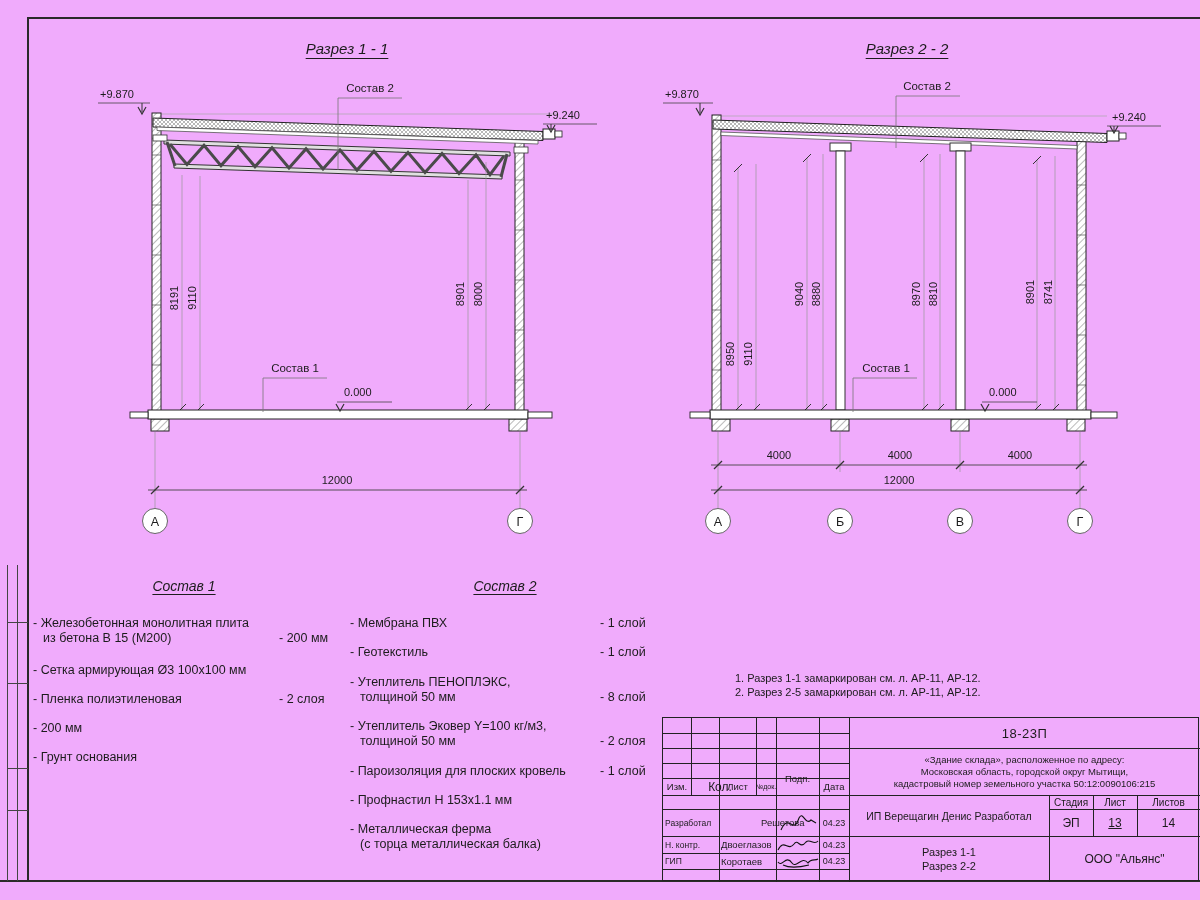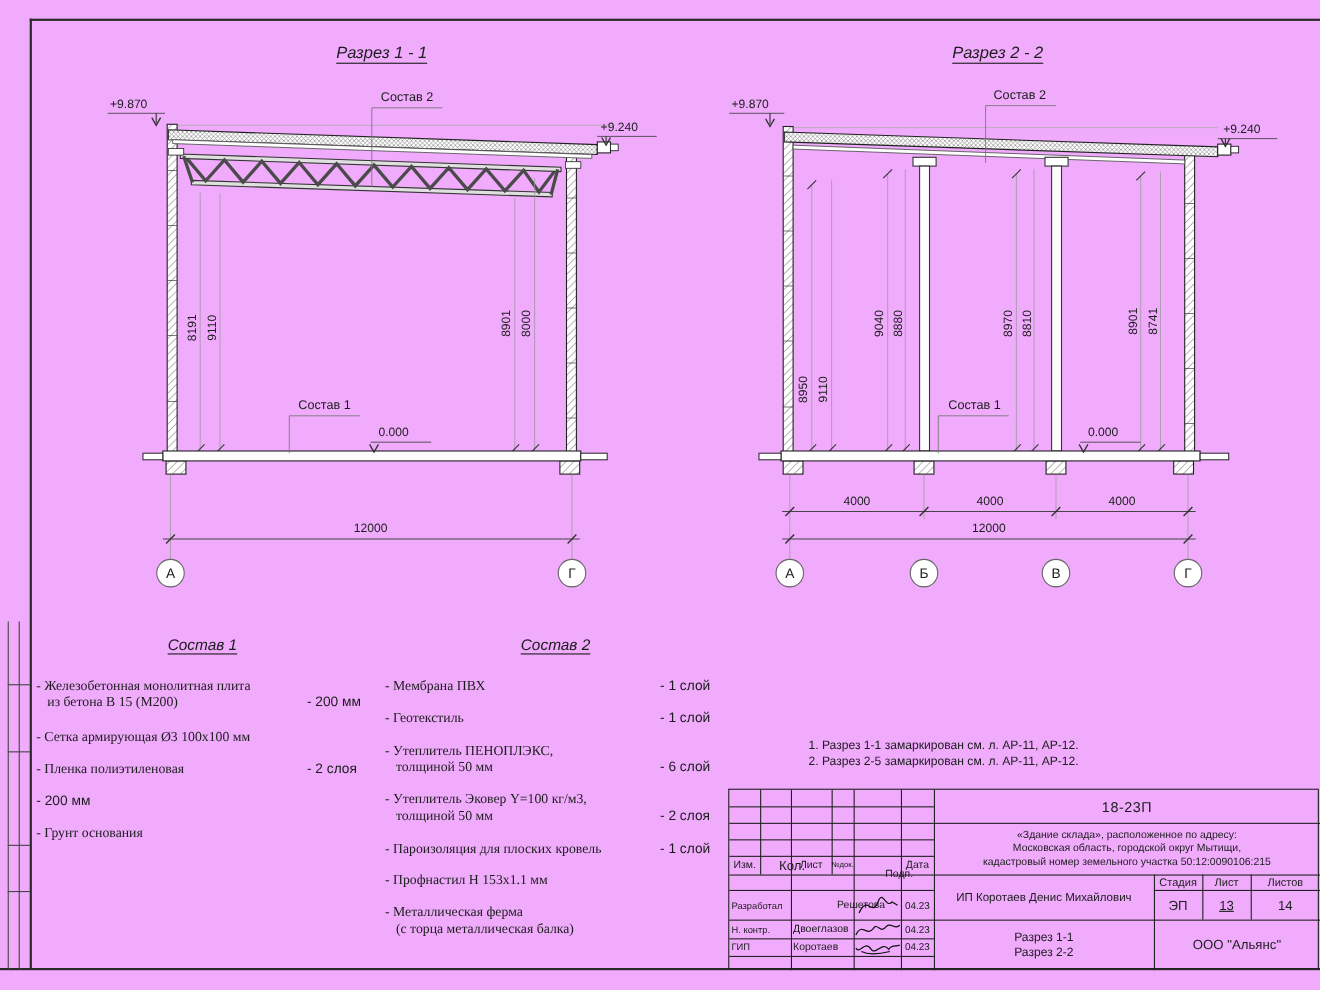--- a/index.html
+++ b/index.html
@@ -3,21 +3,21 @@
 <meta charset="utf-8">
 <style>
   html,body{margin:0;padding:0;background:#e8e8e8;}
   .sheet{position:relative;width:1200px;height:900px;background:#f0abfc;overflow:hidden;
          font-family:"Liberation Sans",sans-serif;color:#1c1c1c;}
   .abs{position:absolute;}
   .sec-title{font-style:italic;font-size:15px;text-align:center;text-decoration:underline;text-underline-offset:4px;}
   .list{position:absolute;}
   .list-title{font-style:italic;font-size:14px;text-align:center;text-decoration:underline;text-underline-offset:3px;margin-bottom:22px;}
   .item{display:flex;align-items:flex-end;margin-bottom:14px;font-size:12.5px;line-height:1.22;}
-  .item-name{flex:1;white-space:pre-line;padding-left:10px;text-indent:-10px;font-family:Liberation Serif, serif;}
+  .item-name{flex:1;white-space:pre-line;padding-left:10px;text-indent:-10px;}
   .item-val{white-space:nowrap;text-align:left;}
   .s1-list .item-val{width:56px;}
   .s2-list .item-val{width:60px;}
   .notes{position:absolute;left:735px;top:672px;width:330px;font-size:11px;line-height:13.5px;}
   
   .fr{position:absolute;background:#2a2a2a;}
   
   .tb{position:absolute;left:662px;top:717px;width:537px;height:164px;border:1.4px solid #222;box-sizing:border-box;}
   .tb .vl{position:absolute;width:0;border-left:1px solid #222;}
   .tb .hl{position:absolute;height:0;border-top:1px solid #222;}
@@ -328,21 +328,21 @@
       <span class="item-name">- Мембрана ПВХ</span>
       <span class="item-val">- 1 слой</span>
     </div>
     <div class="item">
       <span class="item-name">- Геотекстиль</span>
       <span class="item-val">- 1 слой</span>
     </div>
     <div class="item">
       <span class="item-name">- Утеплитель ПЕНОПЛЭКС,
 толщиной 50 мм</span>
-      <span class="item-val">- 6 слой</span>
+      <span class="item-val">- 8 слой</span>
     </div>
     <div class="item">
       <span class="item-name">- Утеплитель Эковер Y=100 кг/м3,
 толщиной 50 мм</span>
       <span class="item-val">- 2 слоя</span>
     </div>
     <div class="item">
       <span class="item-name">- Пароизоляция для плоских кровель</span>
       <span class="item-val">- 1 слой</span>
     </div>
@@ -386,21 +386,21 @@
 
     <div class="hl" style="left:186px;top:30px;width:351px;"></div>
     <div class="hl" style="left:186px;top:77px;width:351px;border-top:1.4px solid #222;"></div>
     <div class="hl" style="left:186px;top:118px;width:351px;border-top:1.4px solid #222;"></div>
     <div class="hl" style="left:386px;top:91px;width:151px;"></div>
 
     <div class="cell" style="left:0;top:60px;width:28px;height:17px;font-size:9.5px;">Изм.</div>
     <div class="cell" style="left:28px;top:60px;width:28px;height:17px;font-size:12px;padding-left:29px;">Кол.</div>
     <div class="cell" style="left:56px;top:60px;width:37px;height:17px;font-size:9.5px;">Лист</div>
     <div class="cell" style="left:93px;top:60px;width:20px;height:17px;font-size:7px;">№док.</div>
-    <div class="cell" style="left:113px;top:68px;width:43px;height:17px;font-size:9.5px;margin-left:20px;">Подп.</div>
+    <div class="cell" style="left:113px;top:52px;width:43px;height:17px;font-size:9.5px;">Подп.</div>
     <div class="cell" style="left:156px;top:60px;width:30px;height:17px;font-size:9.5px;">Дата</div>
 
     <div class="cell" style="left:2px;top:91px;width:54px;height:27px;font-size:8.5px;justify-content:flex-start;">Разработал</div>
     <div class="cell" style="left:58px;top:91px;width:55px;height:27px;font-size:9.5px;justify-content:flex-start;padding-left:40px;">Решетова</div>
     <div class="cell" style="left:156px;top:91px;width:30px;height:27px;font-size:9px;">04.23</div>
     <div class="cell" style="left:2px;top:118px;width:54px;height:17px;font-size:8.5px;justify-content:flex-start;">Н. контр.</div>
     <div class="cell" style="left:58px;top:118px;width:55px;height:17px;font-size:9.5px;justify-content:flex-start;text-align:center;">Двоеглазов</div>
     <div class="cell" style="left:156px;top:118px;width:30px;height:17px;font-size:9px;">04.23</div>
     <div class="cell" style="left:2px;top:135px;width:54px;height:16px;font-size:8.5px;justify-content:flex-start;">ГИП</div>
     <div class="cell" style="left:58px;top:135px;width:55px;height:16px;font-size:9.5px;justify-content:flex-start;">Коротаев</div>
@@ -413,21 +413,21 @@
       <path d="M3,14 C9,2 13,16 19,8 C23,2 25,14 31,6 C35,2 39,10 43,5" fill="none" stroke="#111" stroke-width="1.1"></path>
     </svg>
     <svg class="abs" style="left:112px;top:134px;" width="46" height="18" viewBox="0 0 46 18">
       <path d="M3,10 C7,16 11,2 17,11 C21,17 27,3 33,11 C36,6 40,9 43,7 M8,13 C16,17 26,15 34,13" fill="none" stroke="#111" stroke-width="1.1"></path>
     </svg>
 
     <div class="cell" style="left:186px;top:0;width:351px;height:30px;font-size:13px;letter-spacing:0.5px;">18-23П</div>
     <div class="cell" style="left:190px;top:30px;width:343px;height:47px;font-size:9.5px;line-height:12px;white-space:pre-line;">«Здание склада», расположенное по адресу:
 Московская область, городской округ Мытищи,
 кадастровый номер земельного участка 50:12:0090106:215</div>
-    <div class="cell" style="left:186px;top:77px;width:200px;height:41px;font-size:10.5px;">ИП Коротаев Денис Михайлович</div>
+    <div class="cell" style="left:186px;top:77px;width:200px;height:41px;font-size:10.5px;">ИП Верещагин Денис Разработал</div>
     <div class="cell" style="left:386px;top:77px;width:44px;height:14px;font-size:10px;">Стадия</div>
     <div class="cell" style="left:430px;top:77px;width:44px;height:14px;font-size:10px;">Лист</div>
     <div class="cell" style="left:474px;top:77px;width:63px;height:14px;font-size:10px;">Листов</div>
     <div class="cell" style="left:386px;top:91px;width:44px;height:27px;font-size:12px;">ЭП</div>
     <div class="cell" style="left:430px;top:91px;width:44px;height:27px;font-size:12px;text-decoration:underline;">13</div>
     <div class="cell" style="left:474px;top:91px;width:63px;height:27px;font-size:12px;">14</div>
     <div class="cell" style="left:186px;top:118px;width:200px;height:46px;font-size:11px;line-height:14px;white-space:pre-line;">Разрез 1-1
 Разрез 2-2</div>
     <div class="cell" style="left:386px;top:118px;width:151px;height:46px;font-size:12px;">ООО "Альянс"</div>
   </div>

